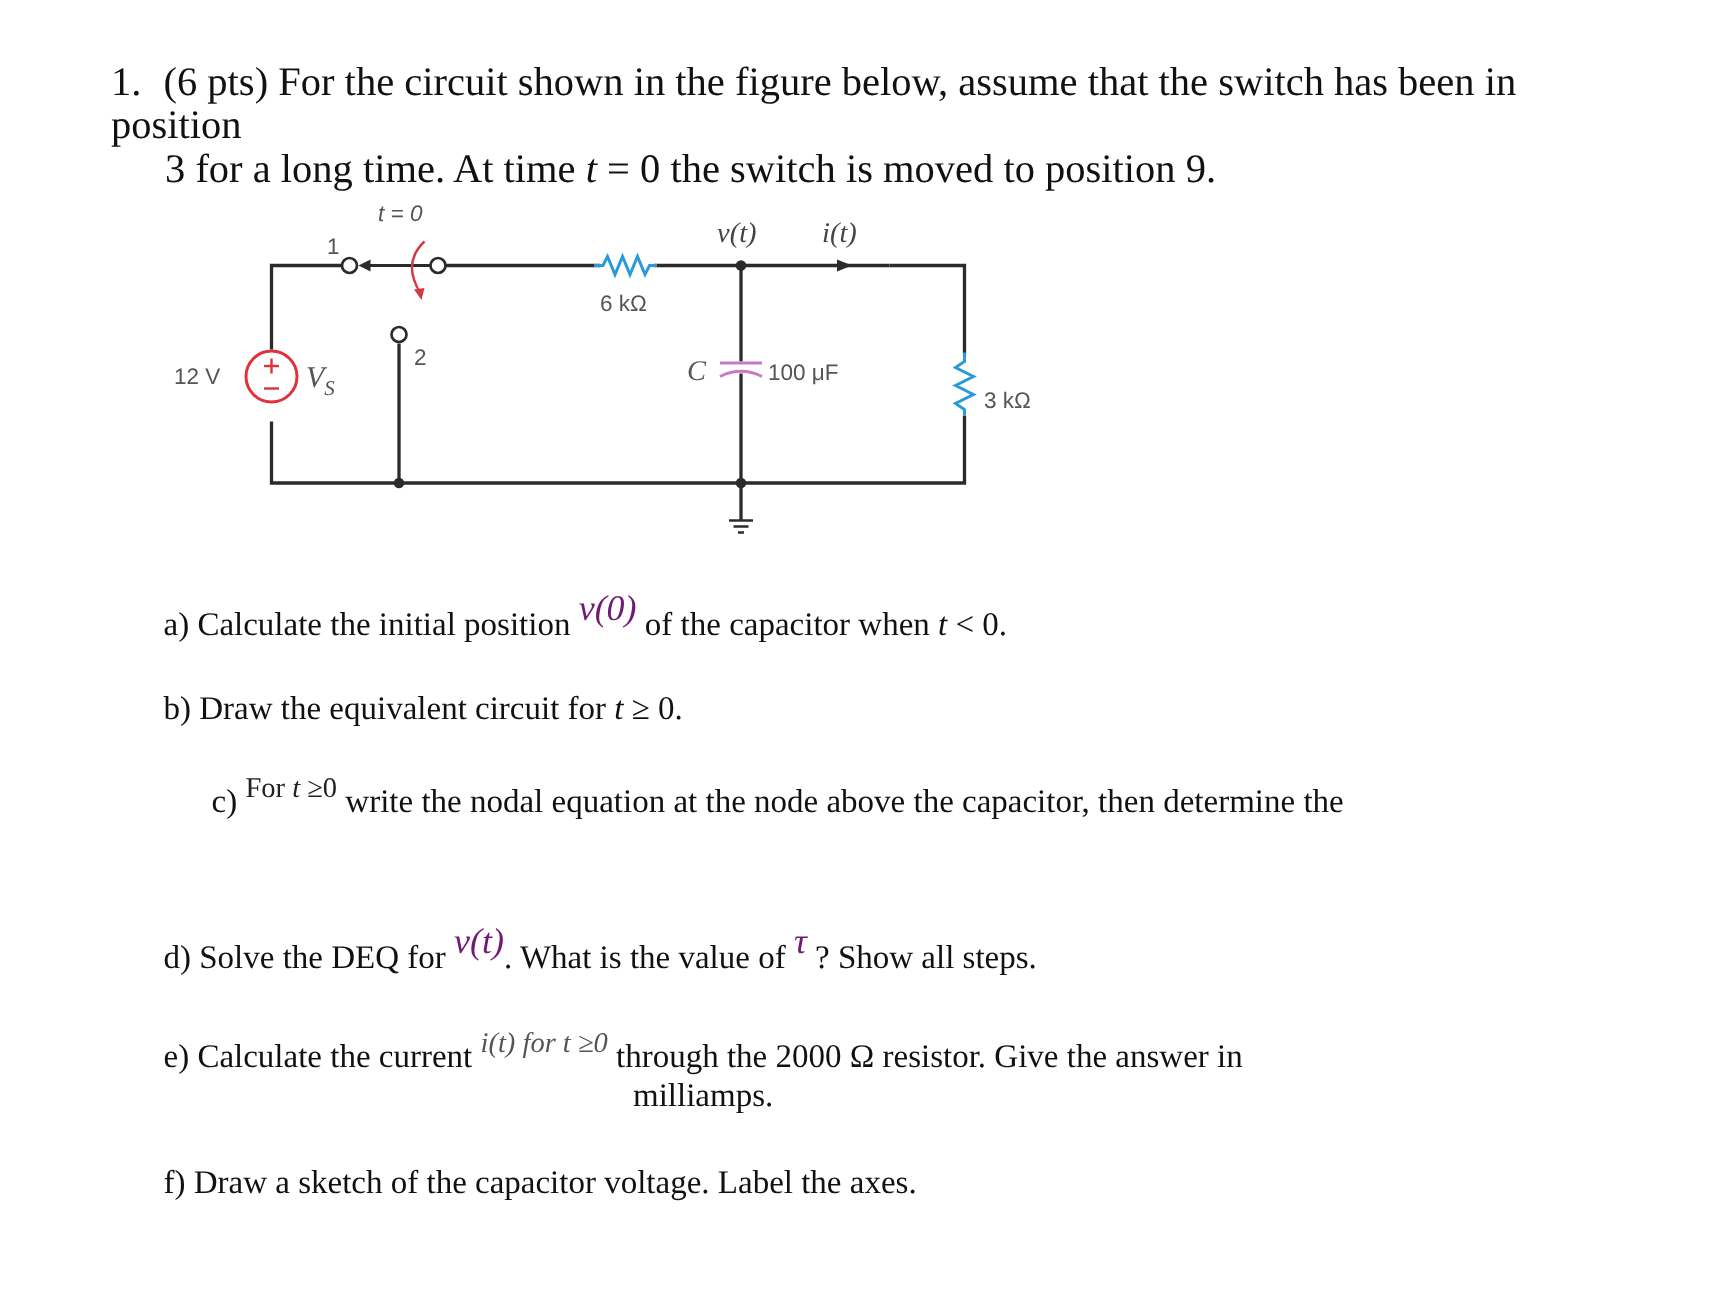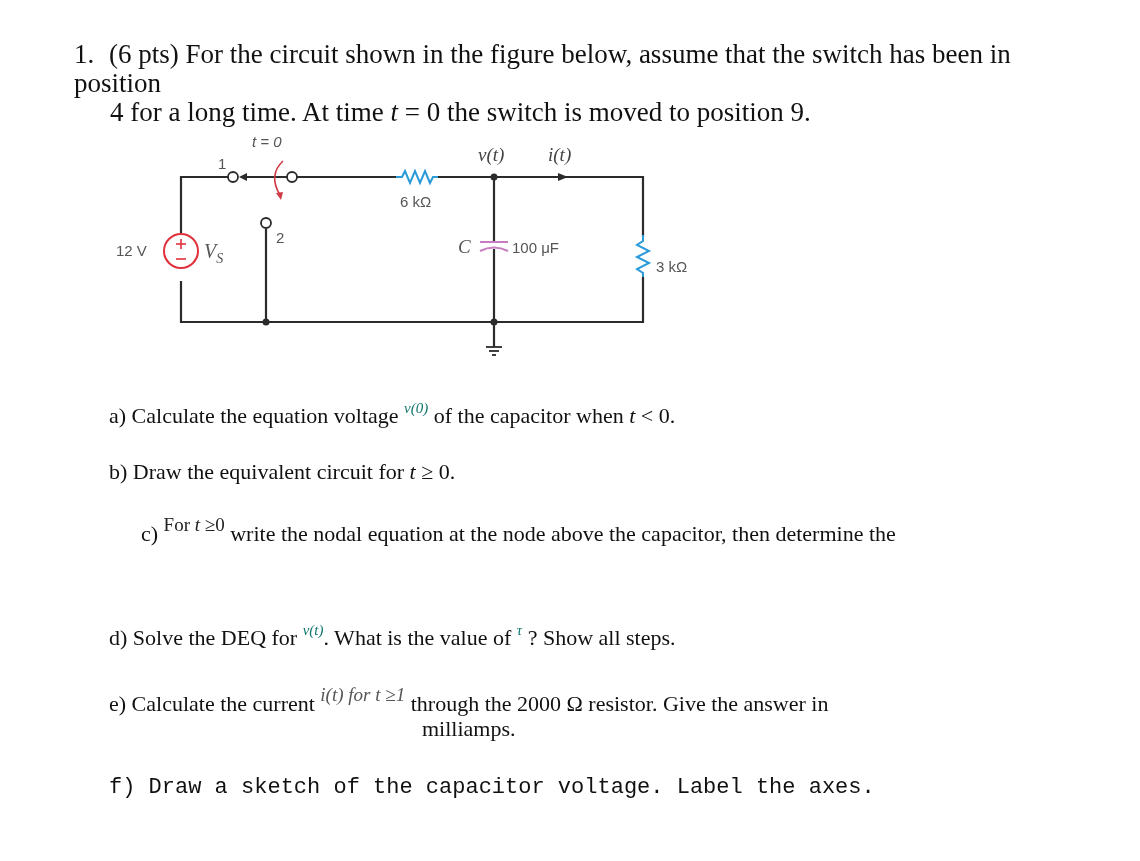--- a/index.html
+++ b/index.html
@@ -49,39 +49,39 @@
 
     .q {
       position: absolute;
       left: 109px;
       font-size: 22px;
       line-height: 28px;
       white-space: nowrap;
     }
     .q .sup-math {
       font-style: italic;
-      font-size: 15px;
+      font-size: 24px;
       position: relative;
       top: -10px;
-      color: #0f766e;
+      color: #701a75;
     }
     .q .sup-math-light {
       font-size: 19px;
       position: relative;
       top: -10px;
       color: #555;
     }
     .q .math-i { font-style: italic; }
   </style>
 </head>
 <body>
 
 <div class="problem-head">
   <div><span class="num">1.</span><span>(6 pts) For the circuit shown in the figure below, assume that the switch has been in position</span></div>
-  <div class="line2"><span>4 for a long time. At time </span><span class="it">t</span><span> = 0 the switch is moved to position 9.</span></div>
+  <div class="line2"><span>3 for a long time. At time </span><span class="it">t</span><span> = 0 the switch is moved to position 9.</span></div>
 </div>
 
 <div class="circuit">
   <svg width="620" height="240" viewBox="0 0 620 240" xmlns="http://www.w3.org/2000/svg">
 
     <g stroke="#2b2b2b" stroke-width="2.2" fill="none">
 
       <polyline points="81,108 81,52 128,52"></polyline>
 
       <polyline points="188,52 493,52"></polyline>
@@ -146,35 +146,35 @@
       <line x1="389" y1="226" x2="399" y2="226"></line>
       <line x1="392" y1="230" x2="396" y2="230"></line>
     </g>
 
     <text class="serif" x="378" y="36" font-size="19" fill="#444">v(t)</text>
     <text class="serif" x="448" y="36" font-size="19" fill="#444">i(t)</text>
   </svg>
 </div>
 
 <div class="q" style="top:402px;">
-  <span>a) Calculate the equation voltage </span><span class="sup-math">v(0)</span><span> of the capacitor when </span><span class="math-i">t</span><span> &lt; 0.</span>
+  <span>a) Calculate the initial position </span><span class="sup-math">v(0)</span><span> of the capacitor when </span><span class="math-i">t</span><span> &lt; 0.</span>
 </div>
 
 <div class="q" style="top:458px;text-align:right;">
   <span>b) Draw the equivalent circuit for </span><span class="math-i">t</span><span> ≥ 0.</span>
 </div>
 
 <div class="q" style="top:520px;margin-left:32px;">
   <div><span>c) </span><span class="sup-math-light" style="color:#222;"><span>For </span><span class="math-i">t</span><span> ≥0</span></span><span> write the nodal equation at the node above the capacitor, then determine the</span></div>
 </div>
 
 <div class="q" style="top:624px;">
   <span>d) Solve the DEQ for </span><span class="sup-math">v(t)</span><span>.  What is the value of </span><span class="sup-math">τ</span><span> ? Show all steps.</span>
 </div>
 
 <div class="q" style="top:690px;">
-  <div><span>e) Calculate the current </span><span class="sup-math-light" style="font-style:italic;">i(t)  for  t ≥1</span><span> through the 2000 Ω resistor. Give the answer in</span></div>
+  <div><span>e) Calculate the current </span><span class="sup-math-light" style="font-style:italic;">i(t)  for  t ≥0</span><span> through the 2000 Ω resistor. Give the answer in</span></div>
   <div style="margin-top:-4px;text-align:center;">milliamps.</div>
 </div>
 
-<div class="q" style="top:774px;font-family:Liberation Mono, monospace;">
+<div class="q" style="top:774px;">
   <span>f) Draw a sketch of the capacitor voltage. Label the axes.</span>
 </div>
 
 </body></html>

